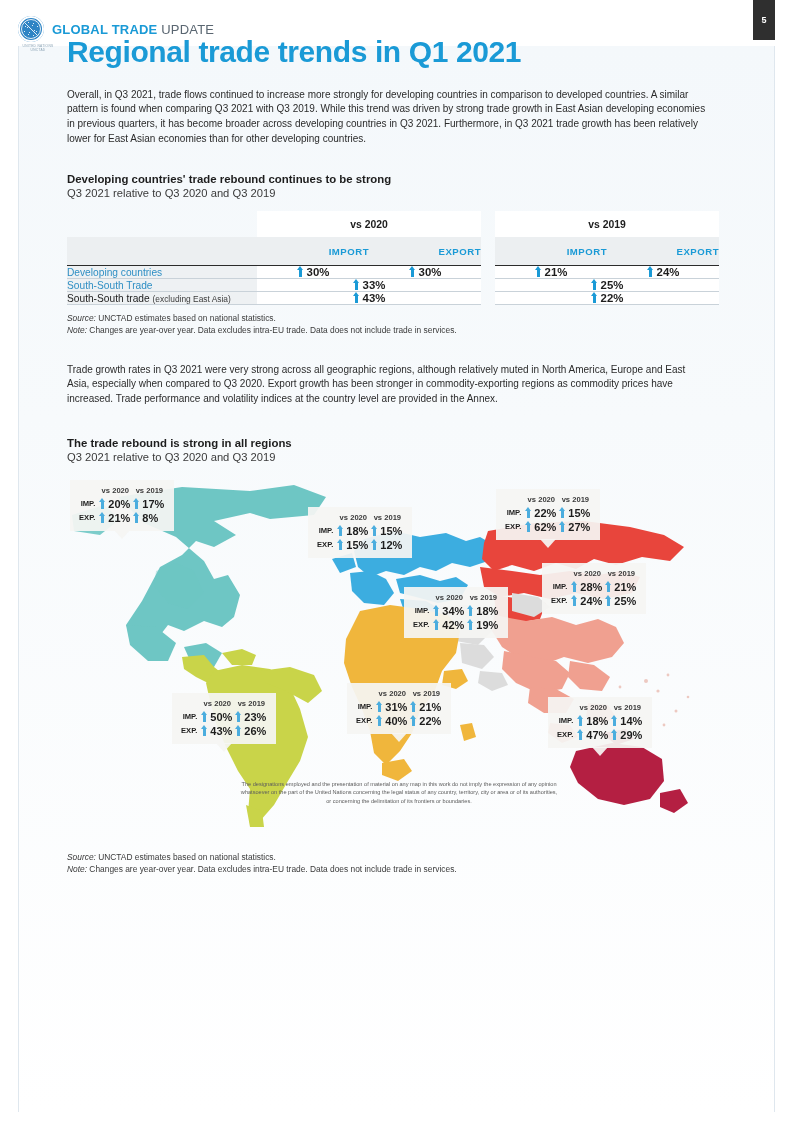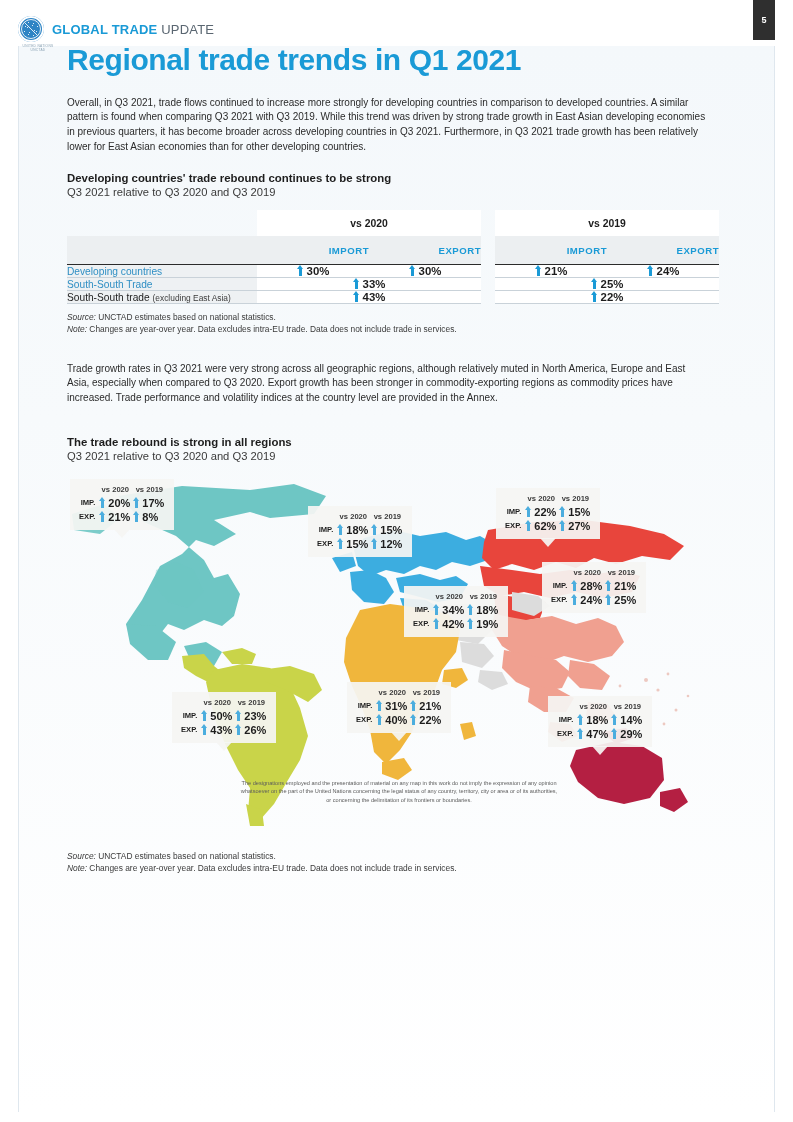--- a/index.html
+++ b/index.html
@@ -58,34 +58,34 @@
 
   #page-number-box{
     position:absolute;right:18px;top:0;width:22px;height:40px;
     background:#2f2f2f;color:#ffffff;
     display:flex;align-items:center;justify-content:center;
     font-size:9px;font-weight:bold;
   }
 
   
   #content{
-    position:absolute;left:67px;top:44px;width:640px;
+    position:absolute;left:67px;top:36px;width:640px;
   }
   h1.title{
     margin:0 0 20px 0;
     font-size:30px;line-height:1.05;
     color:#1a9ad6;font-weight:bold;letter-spacing:-.4px;
   }
   p.body-text{
     margin:0;
     font-size:10px;line-height:1.47;color:#2b2b2b;
     text-align:left;
   }
   .sec-head{
-    font-size:11.4px;font-weight:bold;color:#1d1d1d;margin-top:18px;
+    font-size:11.4px;font-weight:bold;color:#1d1d1d;margin-top:27px;
   }
   .sec-sub{
     font-size:11.2px;color:#3a3a3a;margin-top:2px;
   }
 
   
   table.trade{
     margin-top:12px;
     border-collapse:collapse;
     width:640px;

